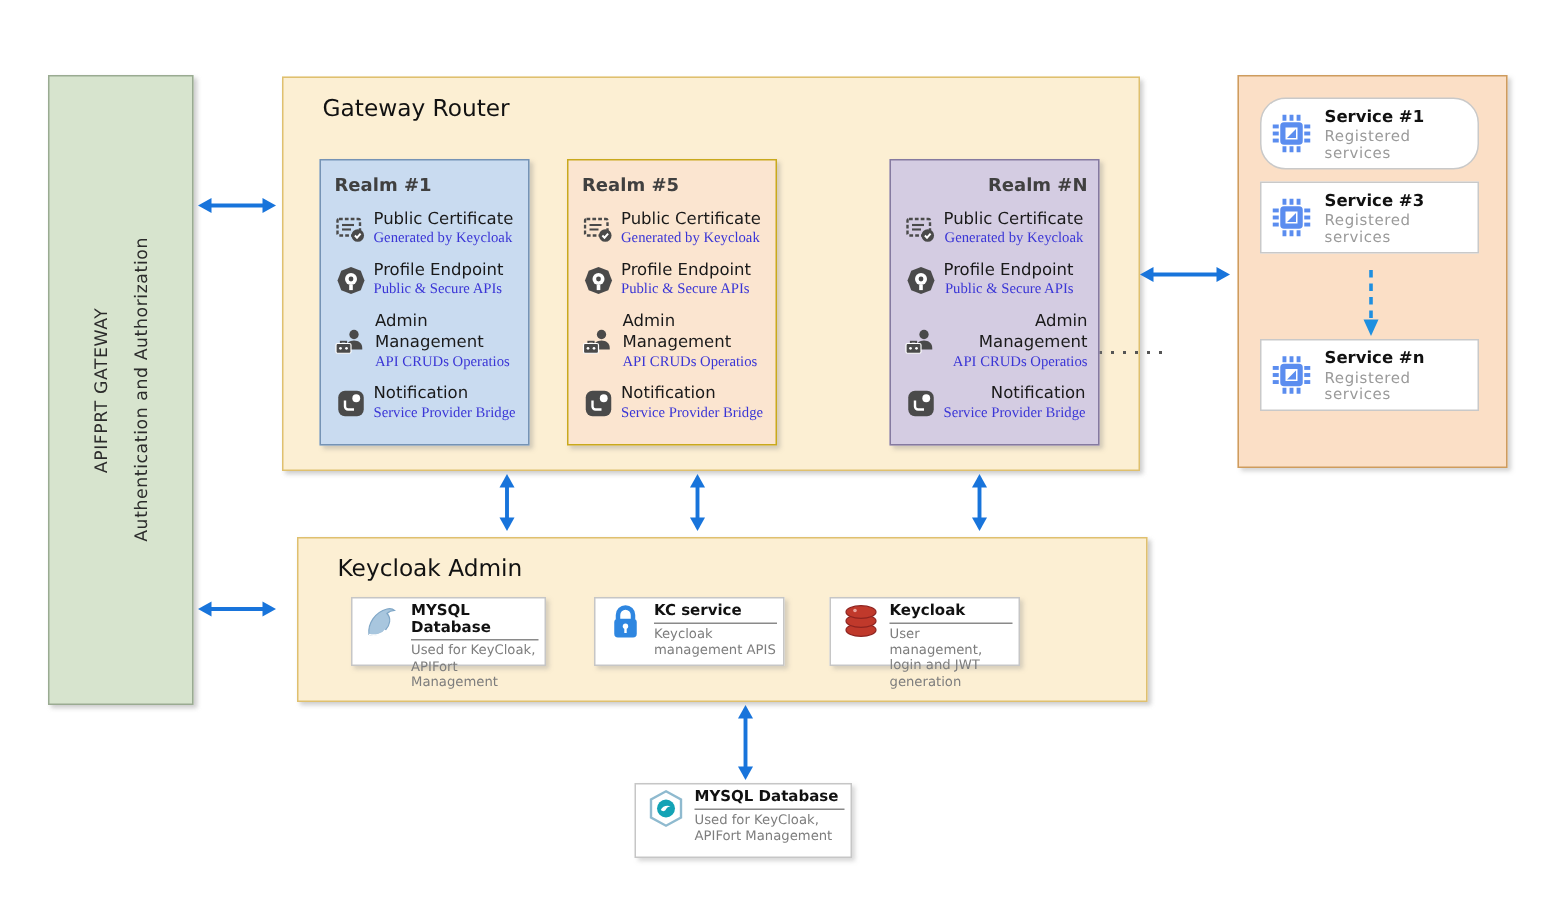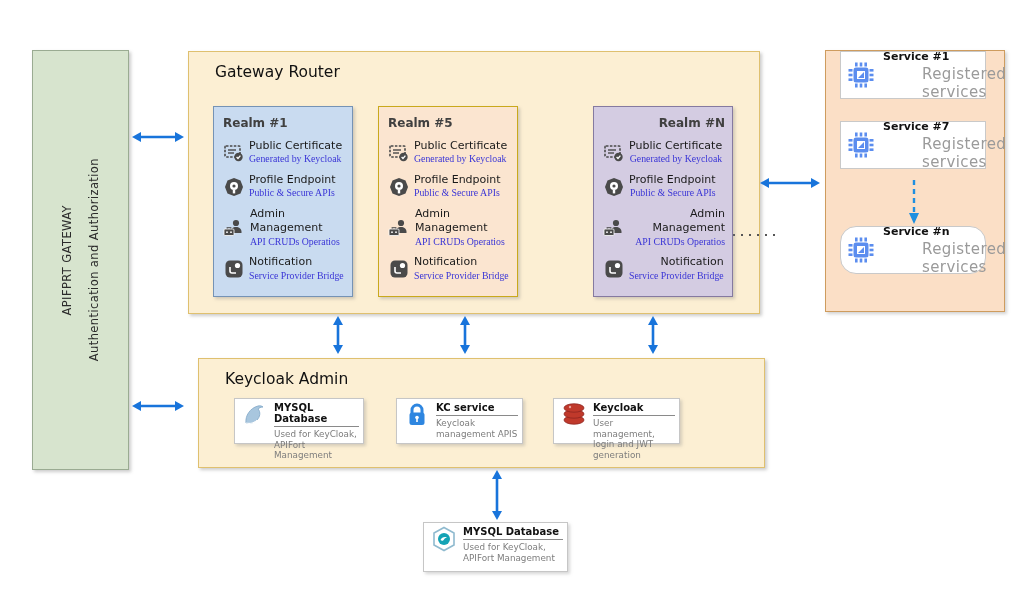--- a/index.html
+++ b/index.html
@@ -35,21 +35,21 @@
     background:repeating-linear-gradient(90deg,#555 0 2px,transparent 2px 8px);}
 
   
   .services-panel{left:825px;top:50px;width:178px;height:260px;background:#FBDFC6;
     border:1px solid #CE9C5E;box-shadow:2px 2px 3px rgba(130,130,130,.35);}
   .svc-card{position:absolute;left:14px;width:146px;height:48px;background:#fff;border:1px solid #c9c9c9;
     display:flex;align-items:center;gap:8px;padding:2px 6px;box-sizing:border-box;}
   .svc-card::before{content:"";position:absolute;left:4px;top:4px;width:100%;height:100%;
     background:#fff;border:1px solid #cfcfcf;z-index:-1;}
   .svc-title{font-size:11px;font-weight:bold;color:#111;}
-  .svc-sub{font-size:15px;color:#9a9a9a;letter-spacing:.4px;margin-top:2px;margin-left:39px;}
+  .svc-sub{font-size:10px;color:#9a9a9a;letter-spacing:.4px;margin-top:2px;}
 
   
   .mini-card{position:absolute;background:#fff;border:1px solid #c6c6c6;box-shadow:2px 2px 3px rgba(140,140,140,.35);
     display:flex;align-items:flex-start;gap:5px;padding:3px 4px 3px 6px;box-sizing:border-box;}
   .mc-icon{flex:0 0 28px;display:flex;align-items:center;justify-content:center;}
   .mc-text{flex:1;min-width:0;}
   .mc-title{font-size:10px;font-weight:bold;color:#111;border-bottom:1px solid #8a8a8a;padding-bottom:2px;margin-bottom:2px;}
   .mc-sub{font-size:8.8px;color:#7d7d7d;line-height:1.2;}
 
   .arrow{display:block;}
@@ -273,21 +273,21 @@
 
   <div class="abs" style="left:760px;top:176px;">
     <svg class="arrow" width="60" height="14" viewBox="0 0 60 14">
         <line x1="8" y1="7" x2="52" y2="7" stroke="#1874DB" stroke-width="2.6"></line>
         <polygon points="0,7 9,2 9,12" fill="#1874DB"></polygon>
         <polygon points="60,7 51,2 51,12" fill="#1874DB"></polygon>
       </svg>
   </div>
 
   <div class="abs services-panel">
-    <div class="svc-card" style="top:0;">
+    <div class="svc-card" style="top:14px;border-radius:17px;">
       <span class="mc-icon">
           <svg width="28" height="28" viewBox="0 0 28 28">
             <g fill="#5B8DEF">
               <rect x="8" y="1.5" width="2.6" height="4"></rect>
               <rect x="12.7" y="1.5" width="2.6" height="4"></rect>
               <rect x="17.4" y="1.5" width="2.6" height="4"></rect>
               <rect x="8" y="22.5" width="2.6" height="4"></rect>
               <rect x="12.7" y="22.5" width="2.6" height="4"></rect>
               <rect x="17.4" y="22.5" width="2.6" height="4"></rect>
               <rect x="1.5" y="8" width="4" height="2.6"></rect>
@@ -323,31 +323,31 @@
               <rect x="22.5" y="8" width="4" height="2.6"></rect>
               <rect x="22.5" y="12.7" width="4" height="2.6"></rect>
               <rect x="22.5" y="17.4" width="4" height="2.6"></rect>
             </g>
             <rect x="6.5" y="6.5" width="15" height="15" rx="2.5" fill="#5B8DEF"></rect>
             <rect x="10" y="10" width="8" height="8" fill="#fff"></rect>
             <path d="M11 17 l6-6 v6 z" fill="#5B8DEF"></path>
           </svg>
         </span>
       <div>
-          <div class="svc-title">Service #7</div>
+          <div class="svc-title">Service #3</div>
       <div class="svc-sub">Registered services</div>
         </div>
     </div>
     <div class="abs" style="left:81px;top:127px;">
       <svg class="arrow" width="14" height="46" viewBox="0 0 14 46">
           <line x1="7" y1="2" x2="7" y2="35" stroke="#1E8FE0" stroke-width="2.4" stroke-dasharray="5 4"></line>
           <polygon points="7,46 2,35 12,35" fill="#1E8FE0"></polygon>
         </svg>
     </div>
-    <div class="svc-card" style="top:175px;border-radius:16px;">
+    <div class="svc-card" style="top:175px;">
       <span class="mc-icon">
           <svg width="28" height="28" viewBox="0 0 28 28">
             <g fill="#5B8DEF">
               <rect x="8" y="1.5" width="2.6" height="4"></rect>
               <rect x="12.7" y="1.5" width="2.6" height="4"></rect>
               <rect x="17.4" y="1.5" width="2.6" height="4"></rect>
               <rect x="8" y="22.5" width="2.6" height="4"></rect>
               <rect x="12.7" y="22.5" width="2.6" height="4"></rect>
               <rect x="17.4" y="22.5" width="2.6" height="4"></rect>
               <rect x="1.5" y="8" width="4" height="2.6"></rect>

